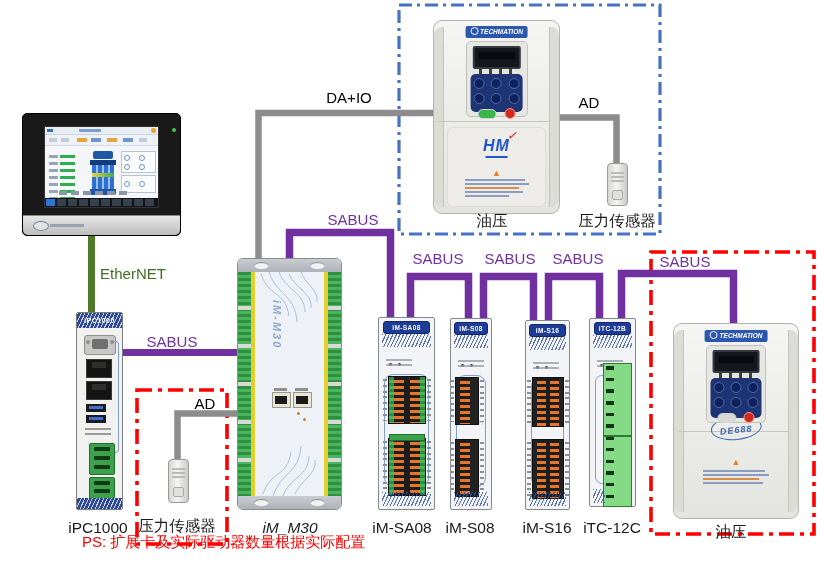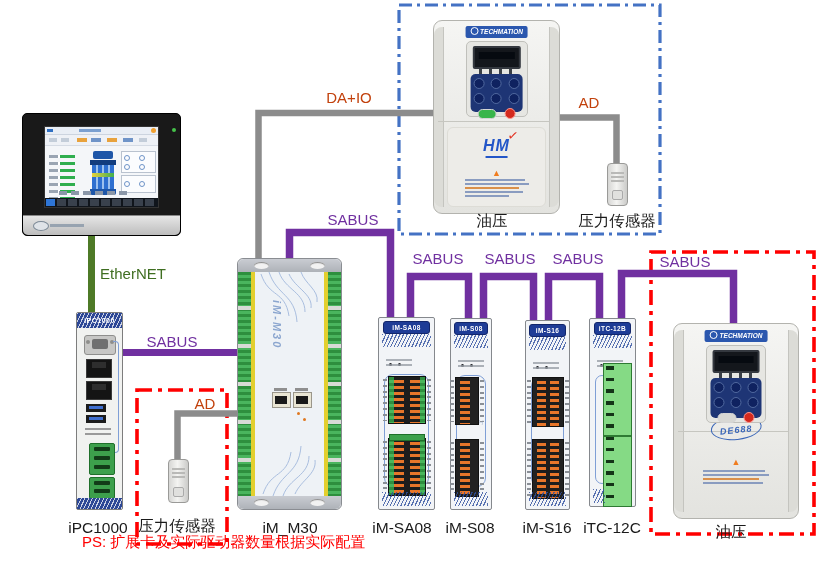--- a/index.html
+++ b/index.html
@@ -2,21 +2,21 @@
 <html><head>
 <meta charset="utf-8">
 <style>
   html,body{margin:0;padding:0;background:#ffffff;}
   body{font-family:"Liberation Sans","DejaVu Sans",sans-serif;}
   #stage{position:relative;width:829px;height:585px;background:#fff;overflow:hidden;}
   #wires{position:absolute;left:0;top:0;z-index:1;}
   .dev{position:absolute;z-index:2;}
   .lbl{position:absolute;z-index:3;font-size:15px;white-space:nowrap;transform:translateX(-50%);}
   .lbl.purple{color:#7030a0;}
-  .lbl.gray{color:#c2410c;}
+  .lbl.gray{color:#000000;}
   .lbl.green{color:#3f6e21;}
   .lbl.cap{color:#1a1a1a;font-size:15.5px;}
   .lbl.note{color:#ff0000;transform:none;font-size:15px;}
 
   
   .monitor{background:#191919;border:1px solid #000;border-radius:5px;}
   .monitor .scr{position:absolute;left:21px;top:12px;width:113px;height:80px;background:#f4f6f9;overflow:hidden;border:1px solid #333;}
   .mrow1{position:absolute;left:0;top:0;right:0;height:7px;background:#e9eef5;border-bottom:1px solid #ccd4df;}
   .mrow1 i{position:absolute;top:2px;width:6px;height:3px;background:#9fb0c6;}
   .mrow1 .mi1{left:2px;background:#2f6fc2;}
@@ -469,21 +469,21 @@
   <div class="lbl purple" style="left:438px;top:250px;">SABUS</div>
   <div class="lbl purple" style="left:510px;top:250px;">SABUS</div>
   <div class="lbl purple" style="left:578px;top:250px;">SABUS</div>
   <div class="lbl purple" style="left:685px;top:253px;">SABUS</div>
   <div class="lbl gray" style="left:349px;top:89px;">DA+IO</div>
   <div class="lbl gray" style="left:589px;top:94px;">AD</div>
   <div class="lbl gray" style="left:205px;top:395px;">AD</div>
 
   <div class="lbl cap" style="left:98px;top:519px;">iPC1000</div>
   <div class="lbl cap" style="left:177px;top:516px;">压力传感器</div>
-  <div class="lbl cap" style="left:290px;top:519px;">iM_M30</div>
+  <div class="lbl cap" style="left:290px;top:519px;font-style:italic;">iM_M30</div>
   <div class="lbl cap" style="left:402px;top:519px;">iM-SA08</div>
   <div class="lbl cap" style="left:470px;top:519px;">iM-S08</div>
   <div class="lbl cap" style="left:547px;top:519px;">iM-S16</div>
   <div class="lbl cap" style="left:612px;top:519px;">iTC-12C</div>
   <div class="lbl cap" style="left:492px;top:211px;">油压</div>
   <div class="lbl cap" style="left:617px;top:211px;">压力传感器</div>
   <div class="lbl cap" style="left:731px;top:522px;">油压</div>
 
   <div class="lbl note" style="left:82px;top:533px;">PS: 扩展卡及实际驱动器数量根据实际配置</div>
 

